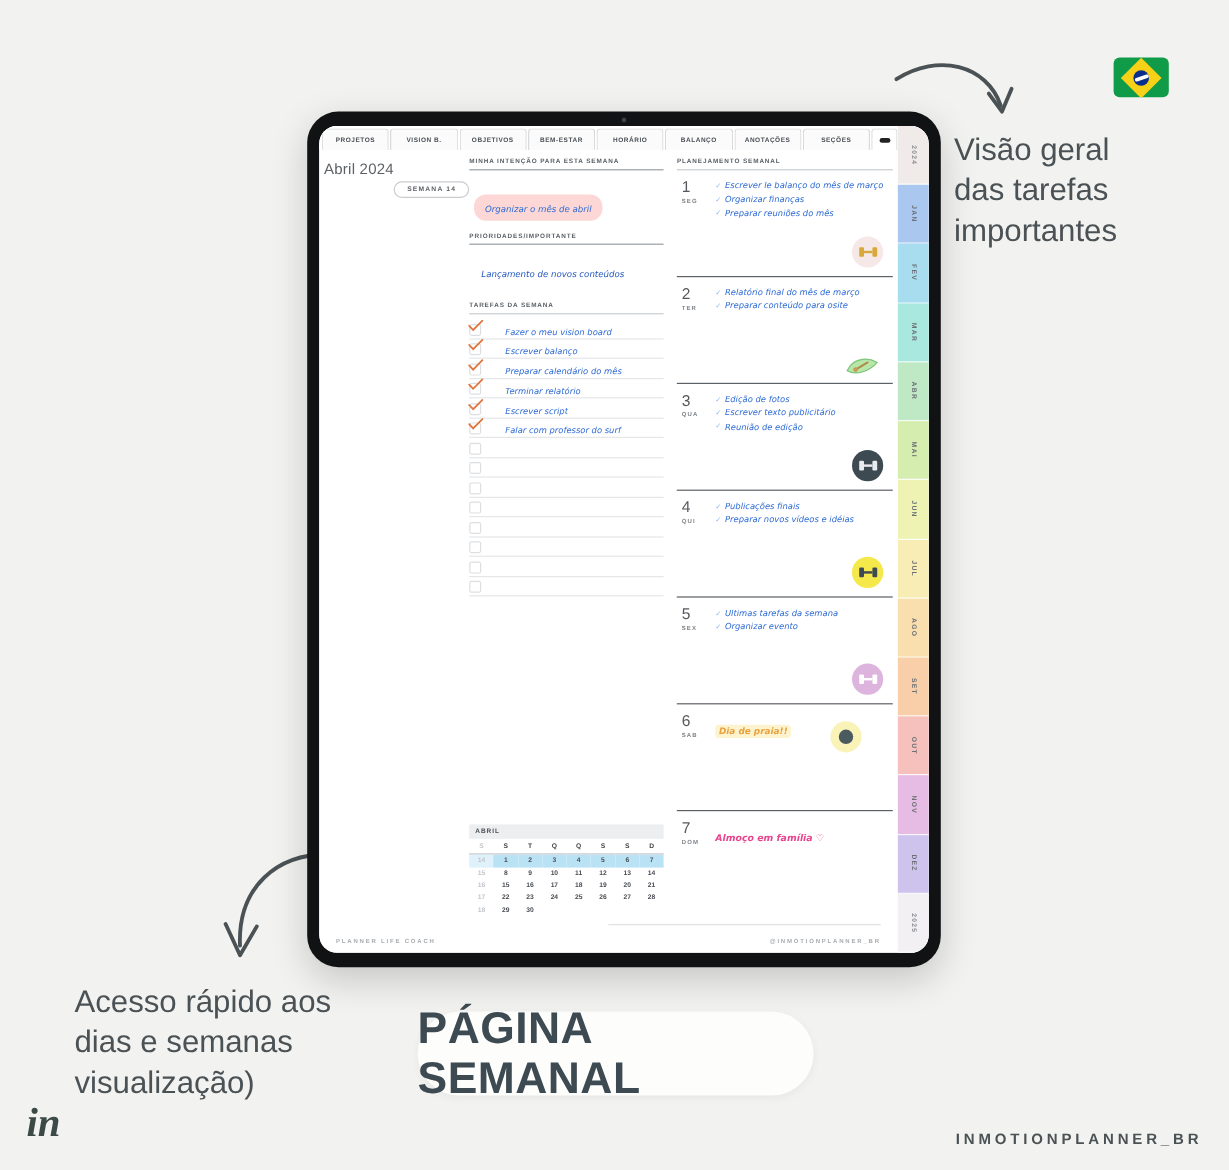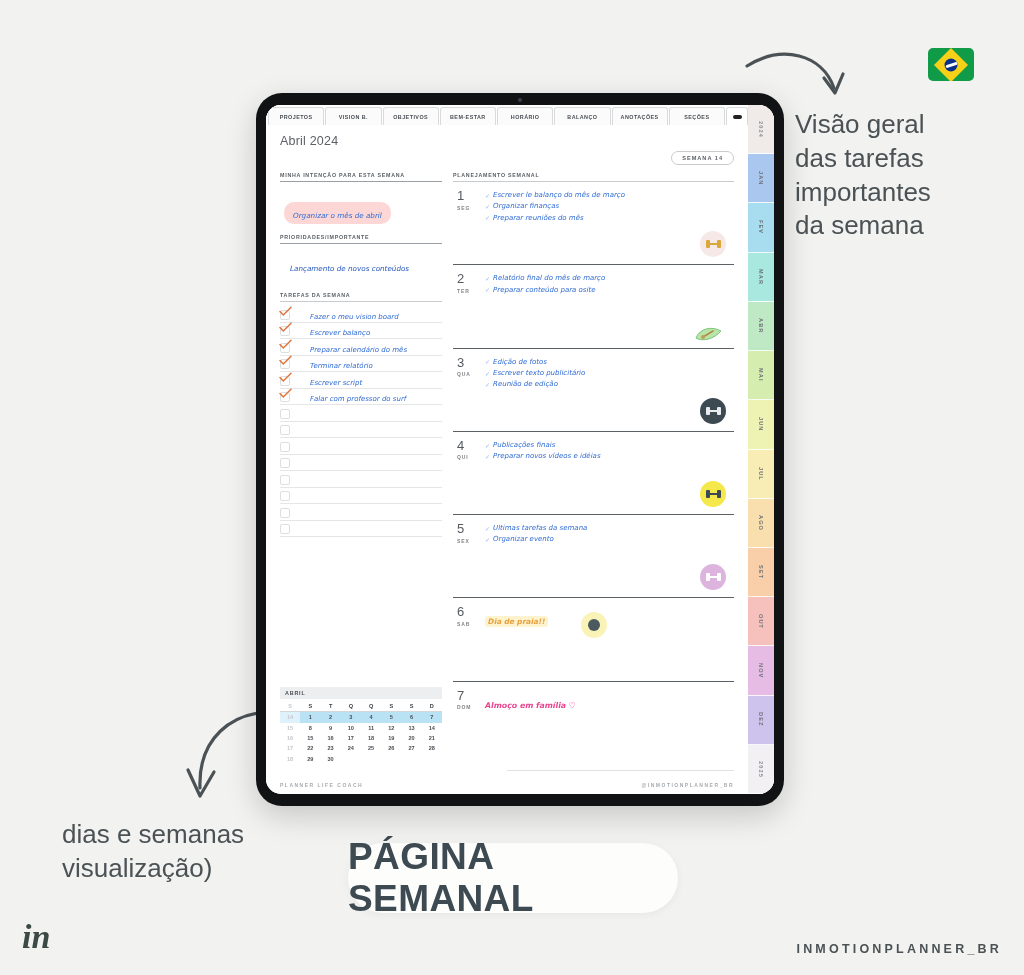--- a/index.html
+++ b/index.html
@@ -103,21 +103,21 @@
     white-space:nowrap;
   }
   #tab-dot{
     width:20px;height:17px;background:#fff;border:1px solid #d8dadb;
     border-bottom:none;border-radius:3px 3px 0 0;
     display:flex;align-items:center;justify-content:center;
   }
   #tab-dot .d{width:9px;height:4px;border-radius:2px;background:#222;}
 
   
-  #body{flex:1;display:flex;flex-direction:column;padding:0 14px;box-sizing:border-box;}
+  #body{flex:1;display:flex;flex-direction:row;padding:0 4px;box-sizing:border-box;}
   #monthline{display:flex;align-items:flex-start;justify-content:space-between;padding-top:9px;}
   #monthtitle{font-size:12.5px;color:#5d6166;letter-spacing:.2px;}
   #semana{
     margin-top:17px;border:1px solid #c9cccf;border-radius:9px;
     padding:3px 10px;font-size:5.6px;letter-spacing:1px;color:#5d6166;
     background:#fff;white-space:nowrap;font-weight:bold;
   }
 
   #cols{flex:1;display:flex;gap:11px;padding-top:7px;}
   #left{width:162px;display:flex;flex-direction:column;}
@@ -250,23 +250,23 @@
   }
   #rail .year span{color:#8b8f94;}
 </style>
 </head>
 <body>
 
 <div id="anno-right" class="anno">
     <div>Visão geral</div>
     <div>das tarefas</div>
     <div>importantes</div>
-    <div>da semana</div>
   </div>
 <div id="anno-left" class="anno">
+    <div>Acesso rápido aos</div>
     <div>dias e semanas</div>
     <div>visualização)</div>
   </div>
 
 <div id="flag">
   <div class="lozenge"></div>
   <div class="globe">
       <div class="band"></div>
     </div>
 </div>

